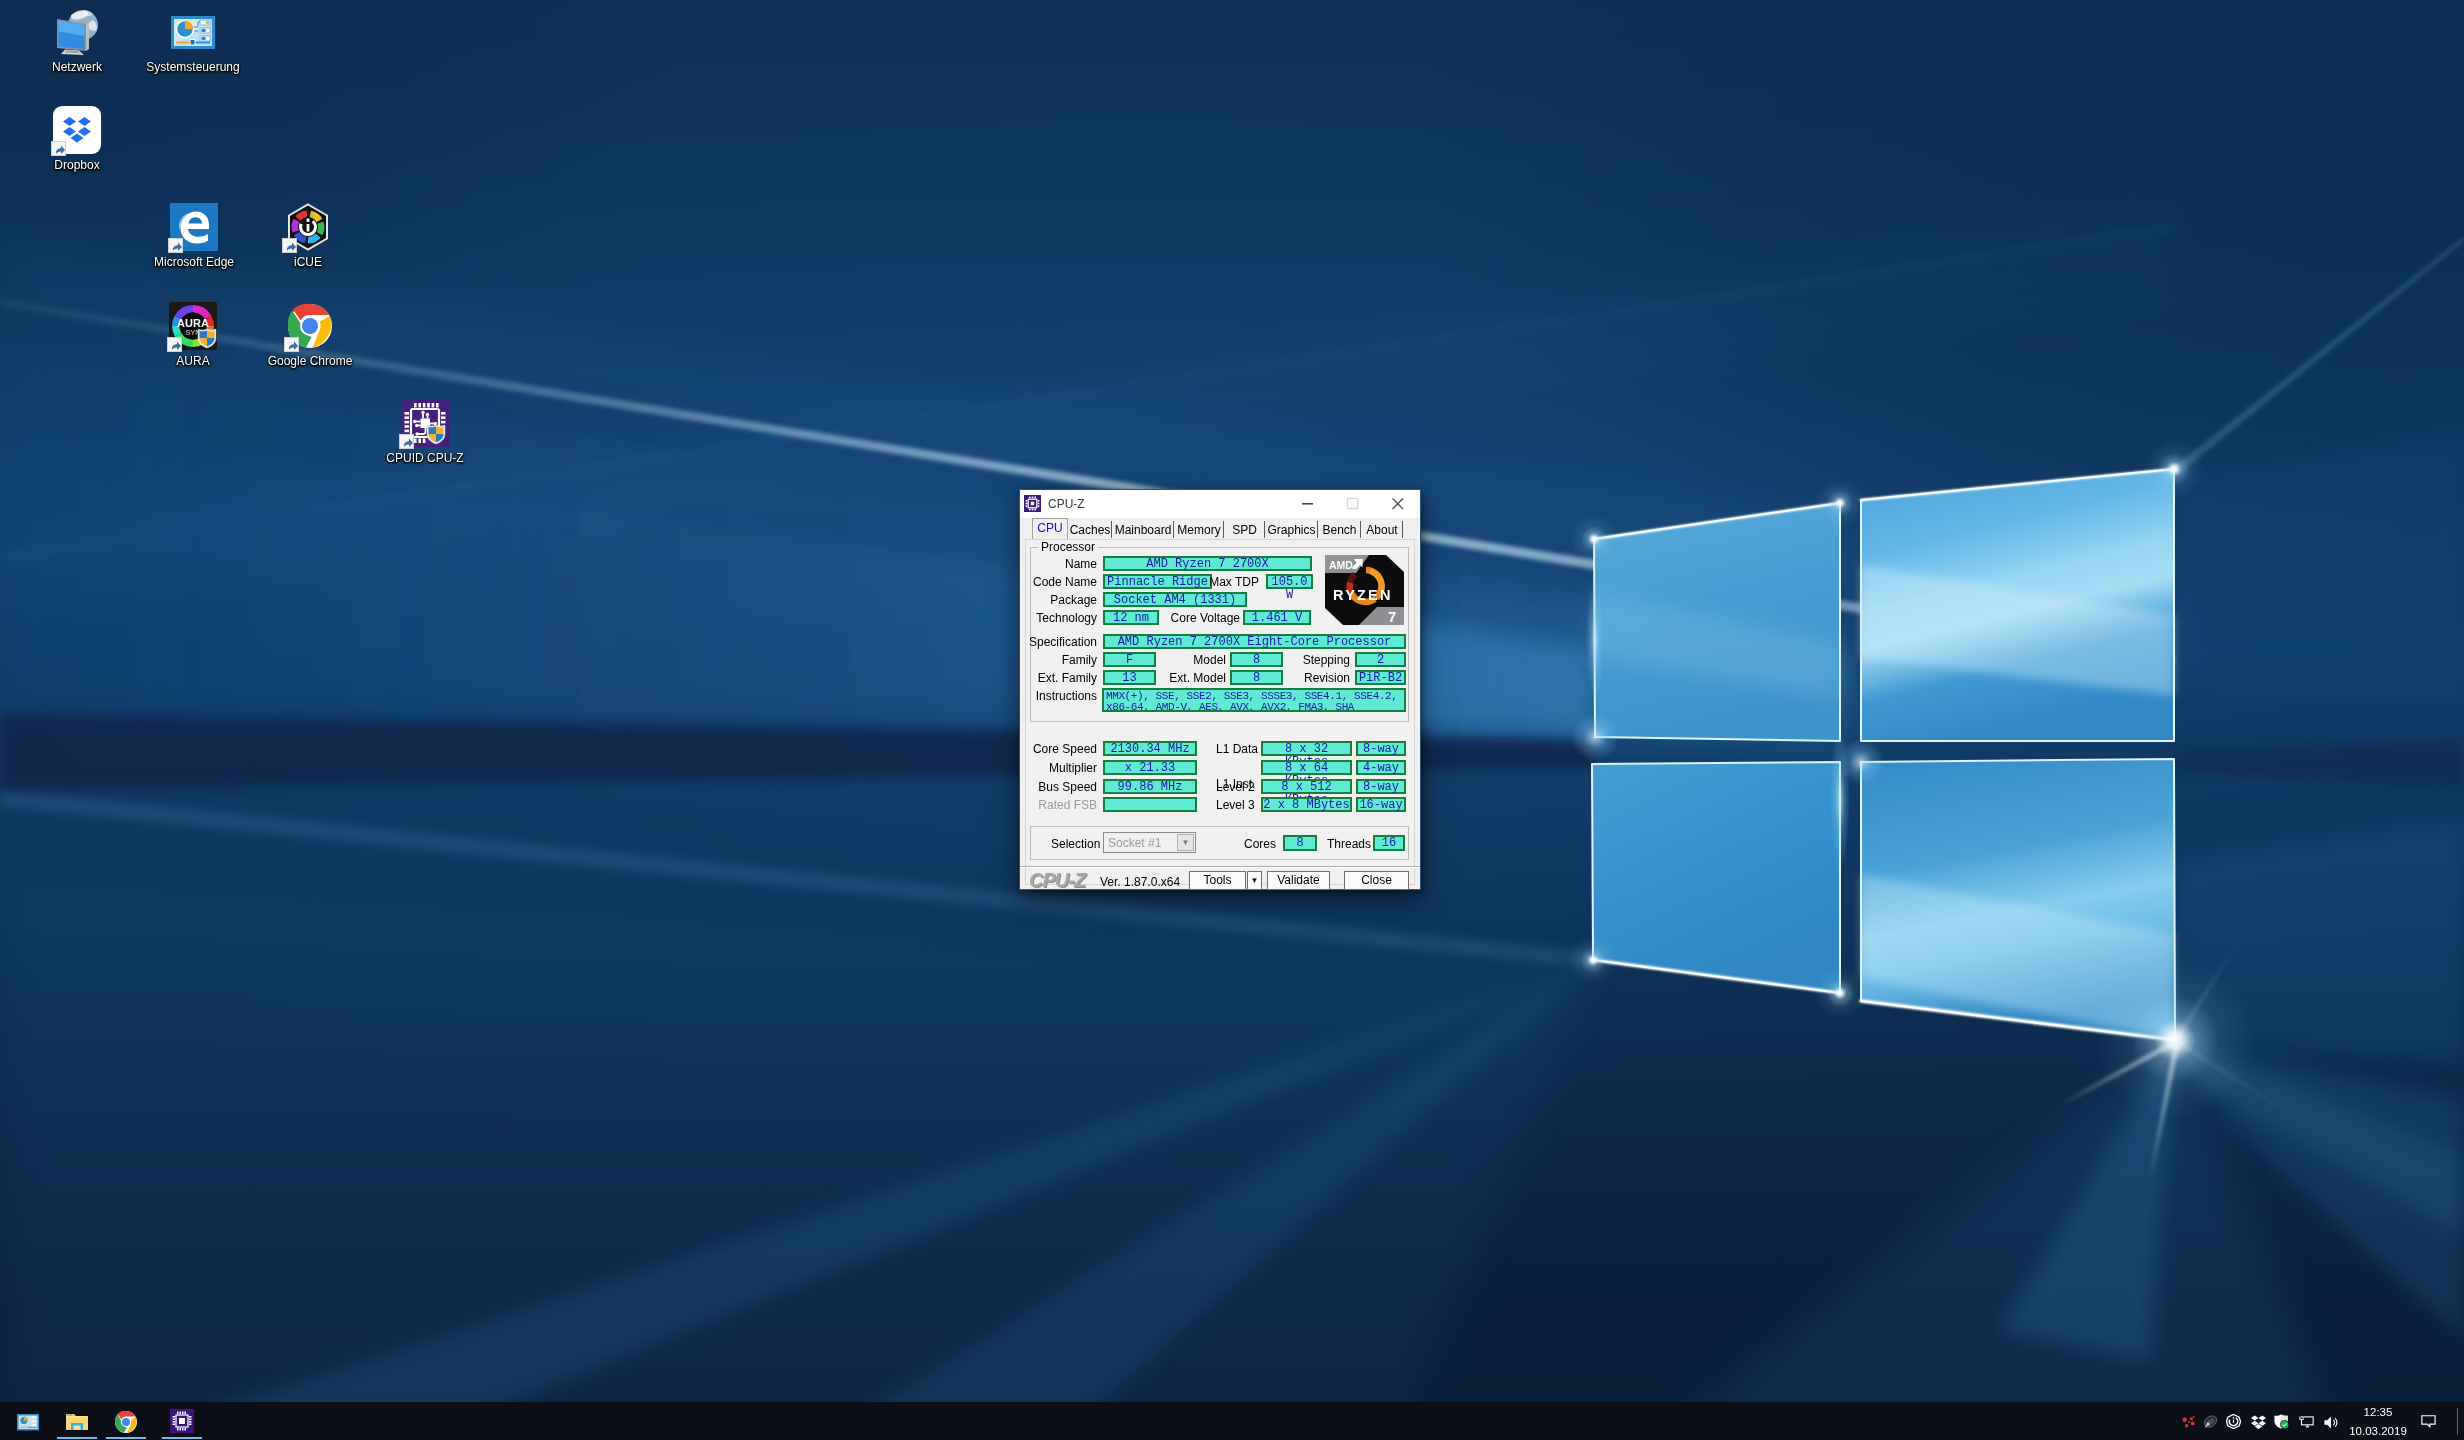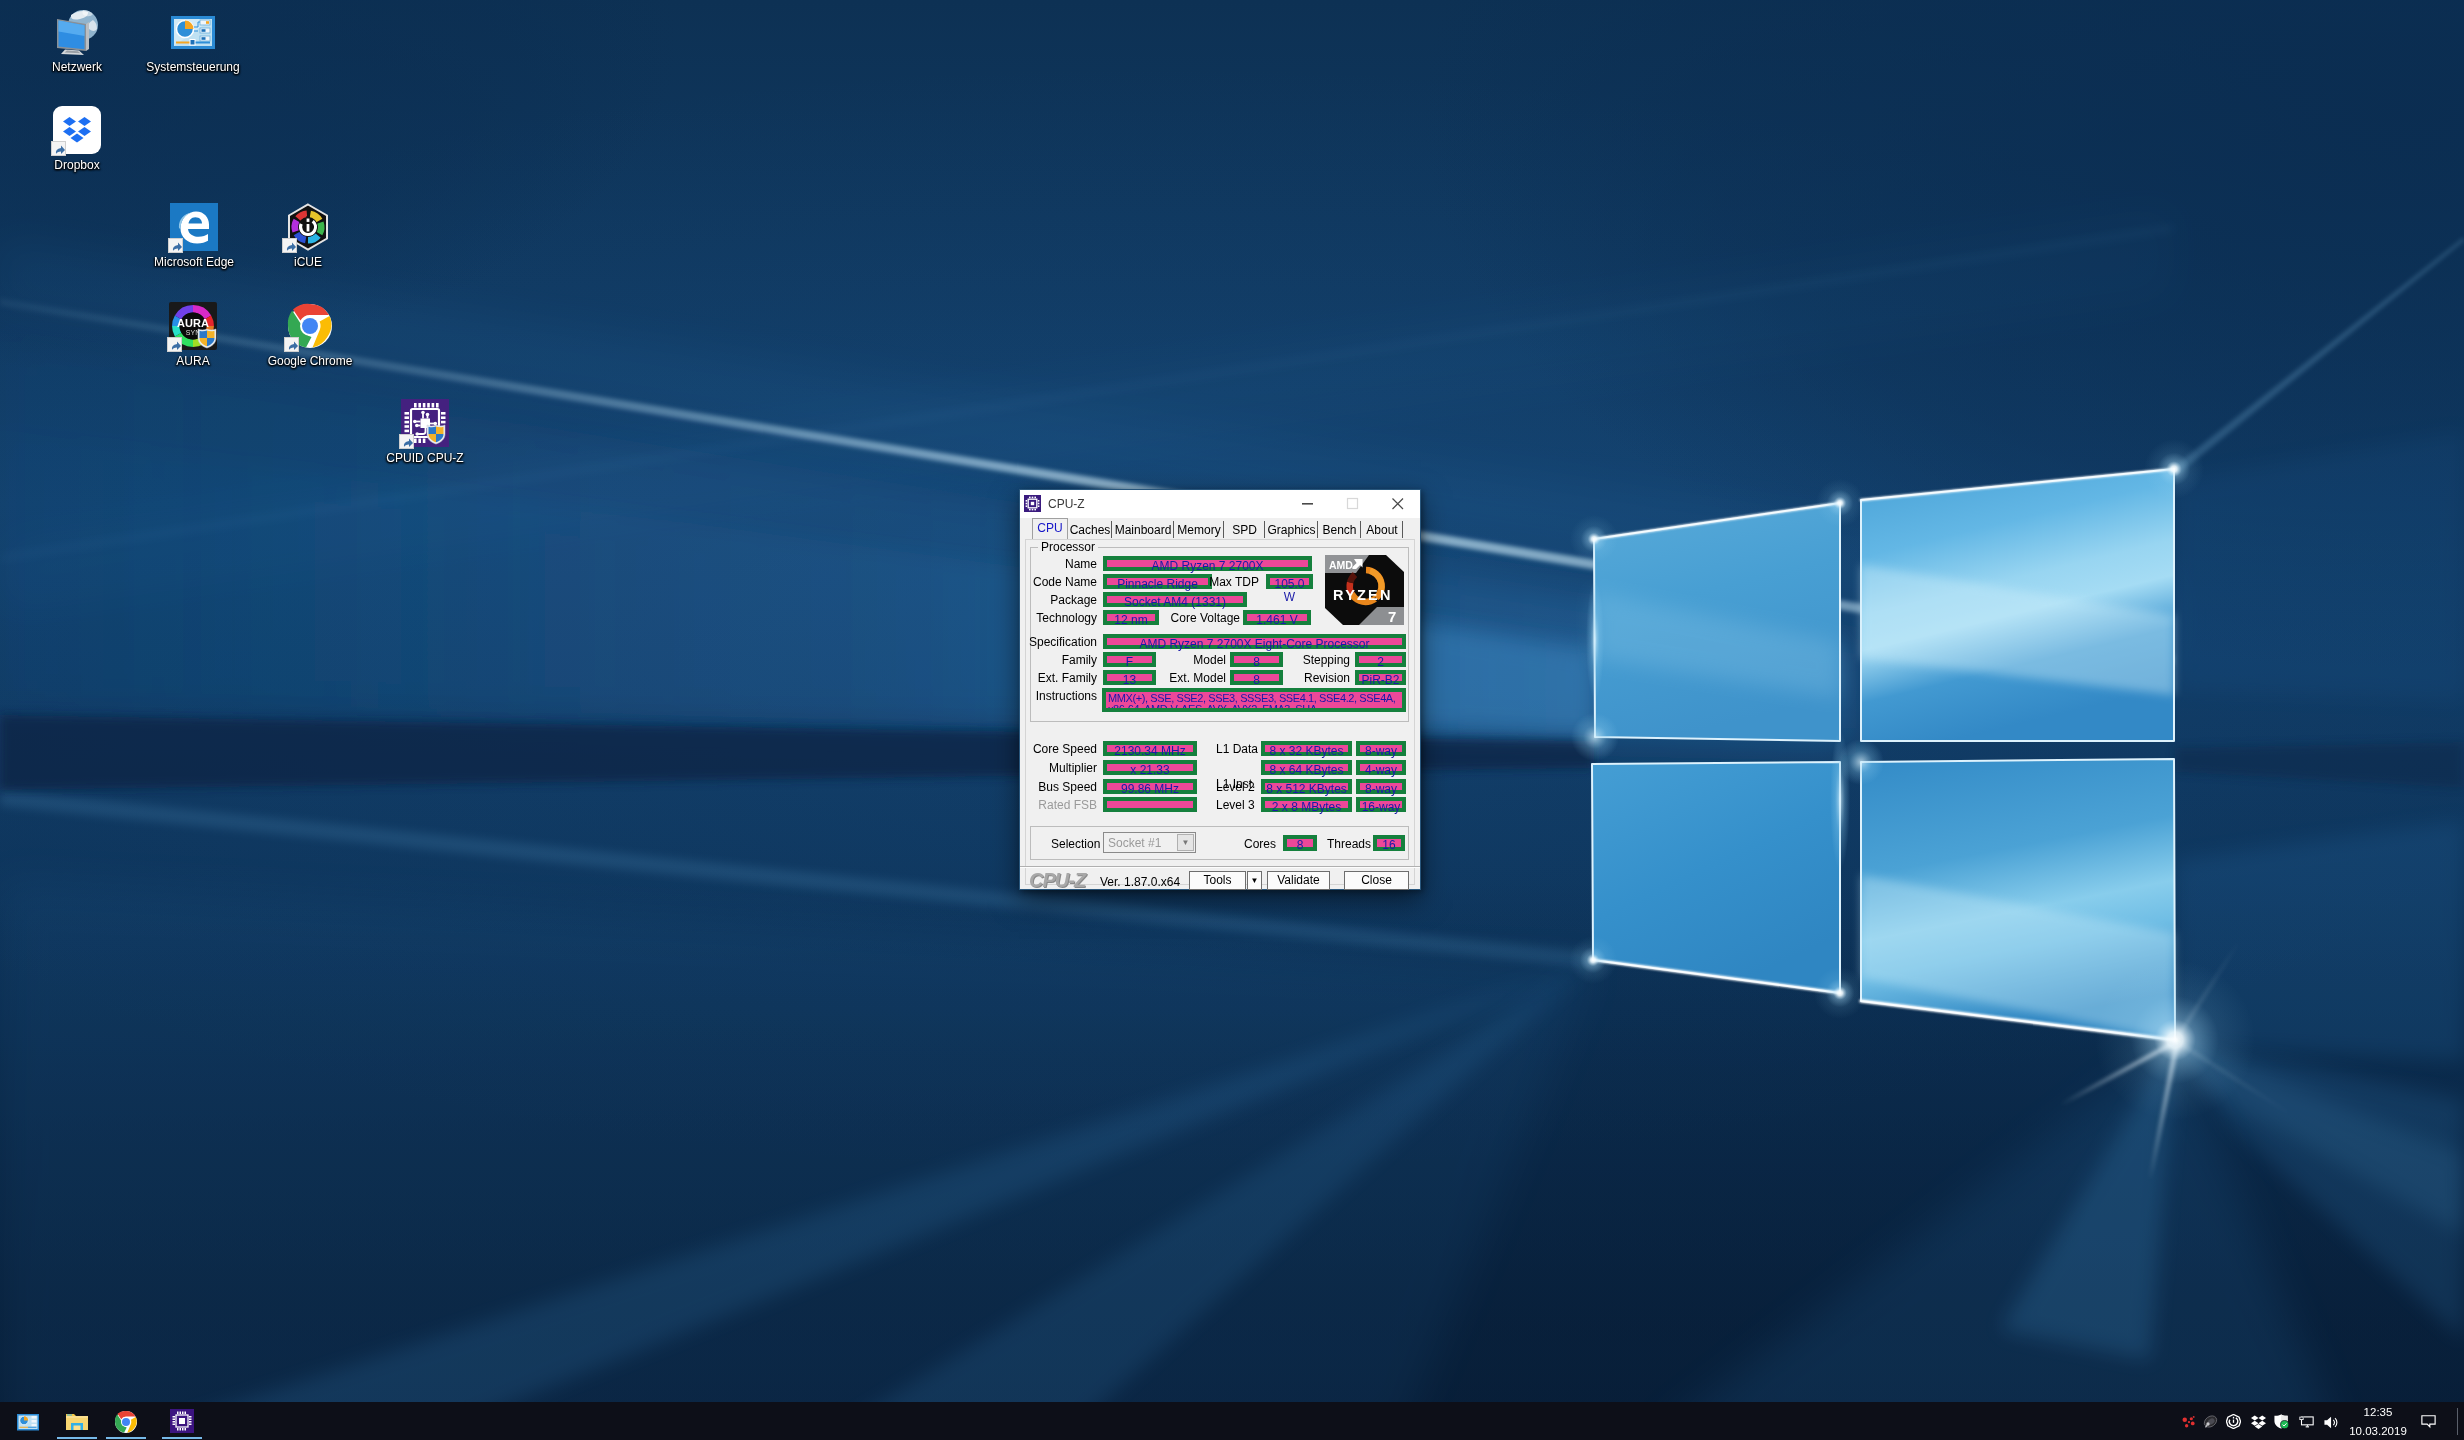--- a/index.html
+++ b/index.html
@@ -11,21 +11,21 @@
 .dicon .ic { position:relative; width:48px; height:48px; margin:0 auto; }
 .dicon .lbl { margin-top:4px; text-shadow:0 1px 2px #000, 1px 1px 2px #000, -1px 1px 2px #000; white-space:nowrap; }
 .sc { position:absolute; left:-2px; bottom:-2px; width:15px; height:15px; background:#f4f4f4; border:1px solid #cfcfcf; }
 .sc svg { position:absolute; left:1px; top:1px; }
 
 #win { position:absolute; left:1019px; top:489px; width:402px; height:401px; background:#f0f0f0; border:1px solid #28567c; font-size:12px; color:#000; box-shadow:0 10px 26px rgba(0,0,0,0.5), 2px 2px 6px rgba(0,0,0,0.35); }
 #titlebar { position:absolute; left:0; top:0; width:100%; height:28px; background:#fff; }
 #titlebar .ticon { position:absolute; left:4px; top:5px; width:17px; height:17px; }
 #titlebar .ttext { position:absolute; left:28px; top:7px; font-size:12px; color:#3a3a3a; }
 .caption-btn { position:absolute; top:0; width:45px; height:28px; }
-.field { position:absolute; background:#ec4899; border:4px solid #15803d; color:#1a1aa8; text-align:center; line-height:13px; font-size:12px; }
+.field { position:absolute; background:#5eead4; border:2px solid #15803d; color:#1a1aa8; text-align:center; line-height:13px; font-size:12px;font-family:Liberation Mono, monospace; }
 .lab { position:absolute; color:#000; font-size:12px; white-space:nowrap; }
 .glab { color:#9a9a9a; }
 .gbox { position:absolute; border:1px solid #bcbcbc; border-radius:0; }
 .gbox .gtitle { position:absolute; left:7px; top:-8px; background:#f0f0f0; padding:0 3px; font-size:12px; }
 .tab { position:absolute; top:31px; height:17px; background:transparent; border-right:1.5px solid #5a5a5a; text-align:center; font-size:12px; padding-top:2px; }
 .btn { position:absolute; background:#fbfbfb; border:1px solid #6e6e6e; text-align:center; font-size:12px; color:#000; }
 
 #taskbar { position:absolute; left:0; top:1402px; width:2464px; height:38px; background:#0d0f18; }
 .tbicon { position:absolute; top:7px; width:24px; height:24px; }
 .uline { position:absolute; top:35px; height:2px; width:40px; background:#76b9e8; }

